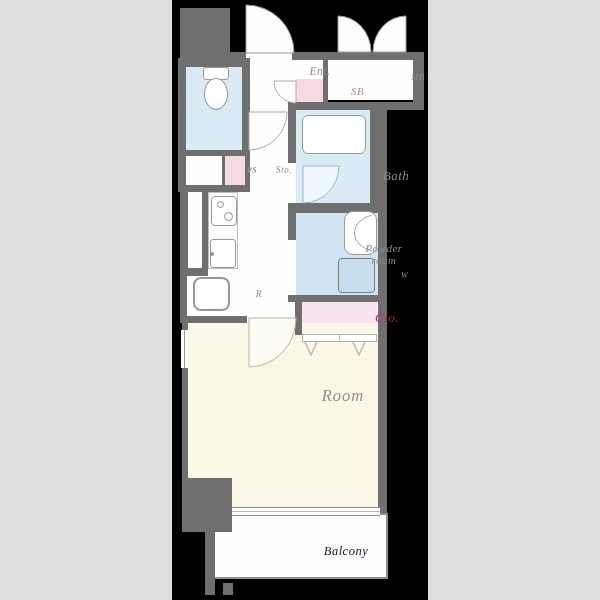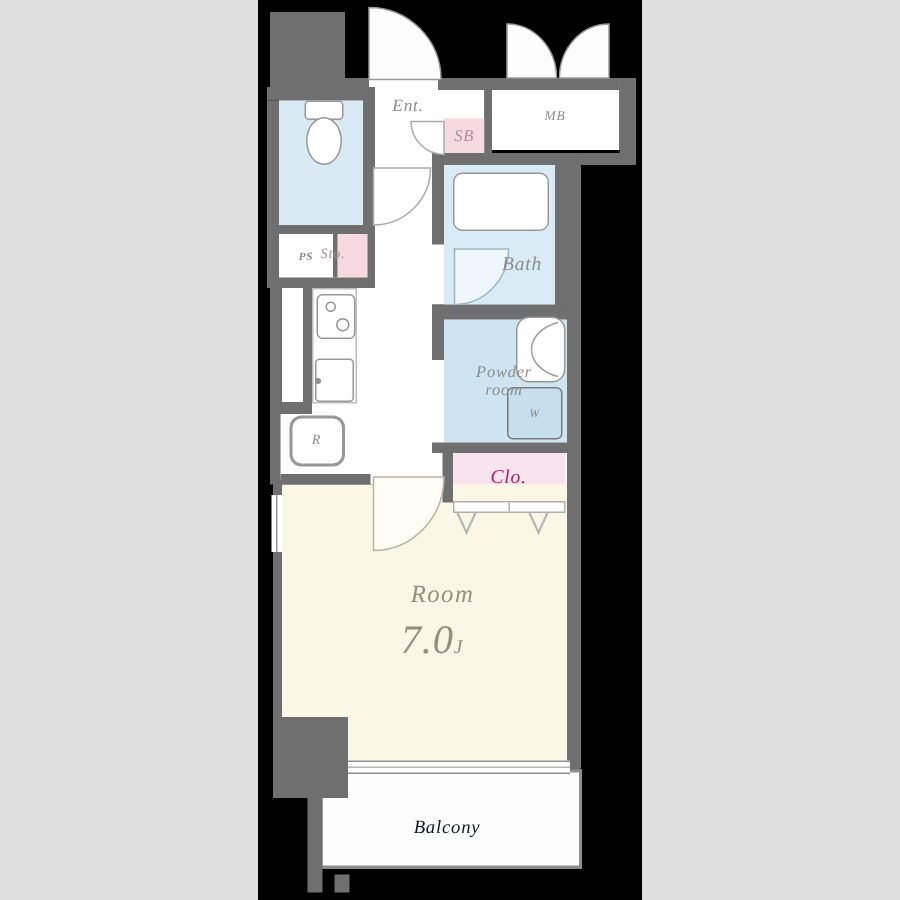--- a/index.html
+++ b/index.html
@@ -5,21 +5,21 @@
   html,body{margin:0;padding:0;}
   body{width:600px;height:600px;background:#dfdfdf;overflow:hidden;
        font-family:"Liberation Serif","DejaVu Serif",serif;}
   #plan{position:relative;width:600px;height:600px;}
   .abs{position:absolute;}
   .black{background:#000;}
   .w{position:absolute;background:#6f6f6f;}   
   .white{position:absolute;background:#fefefe;}
   .lbl{position:absolute;font-style:italic;color:#8d8d8d;
        display:flex;align-items:center;justify-content:center;
-       white-space:nowrap;letter-spacing:.5px;}
+       white-space:nowrap;letter-spacing:.5px;padding-left:48px;}
   .fix{position:absolute;background:#fff;border:1.5px solid #979797;box-sizing:border-box;}
   svg.overlay{position:absolute;left:0;top:0;pointer-events:none;}
 </style>
 </head>
 <body>
 
 <div id="plan">
 
   <div class="abs black" style="left:172px;top:0;width:256px;height:600px;"></div>
 
@@ -114,21 +114,21 @@
     </div>
   <div class="lbl" style="left:296px;top:82px;width:27px;height:17px;font-size:11px;color:#a5929c;">
       <span>SB</span>
     </div>
   <div class="lbl" style="left:352px;top:70px;width:36px;height:14px;font-size:9px;">
       <span>MB</span>
     </div>
   <div class="lbl" style="left:189px;top:163px;width:30px;height:14px;font-size:7.5px;font-weight:bold;">
       <span>PS</span>
     </div>
-  <div class="lbl" style="left:210px;top:163px;width:24px;height:14px;font-size:9.5px;color:#a5929c;">
+  <div class="lbl" style="left:224px;top:163px;width:24px;height:14px;font-size:9.5px;color:#a5929c;">
       <span>Sto.</span>
     </div>
   <div class="lbl" style="left:196px;top:287px;width:30px;height:14px;font-size:9.5px;">
       <span>R</span>
     </div>
   <div class="lbl" style="left:326px;top:168px;width:44px;height:16px;font-size:13px;">
       <span>Bath</span>
     </div>
   <div class="lbl" style="left:312px;top:240px;width:48px;height:28px;font-size:11px;line-height:12px;flex-direction:column;">
     <span>Powder</span>
@@ -136,21 +136,17 @@
   </div>
   <div class="lbl" style="left:343px;top:268px;width:27px;height:14px;font-size:8px;">
       <span>W</span>
     </div>
   <div class="lbl" style="left:315px;top:310px;width:48px;height:16px;font-size:13px;color:#be185d;">
       <span>Clo.</span>
     </div>
   <div class="lbl" style="left:263px;top:386px;width:64px;height:20px;font-size:16.5px;color:#95907e;letter-spacing:1px;">
       <span>Room</span>
     </div>
-  <div class="lbl" style="left:252px;top:410px;width:72px;height:32px;font-size:27px;color:#95907e;">
-    <span>7.0</span>
-      <span style="font-size:13px;align-self:flex-end;padding-bottom:3px;">J</span>
-  </div>
   <div class="lbl" style="left:268px;top:543px;width:60px;height:16px;font-size:12.5px;color:#0f172a;">
       <span>Balcony</span>
     </div>
 
 </div>
 
 </body></html>

